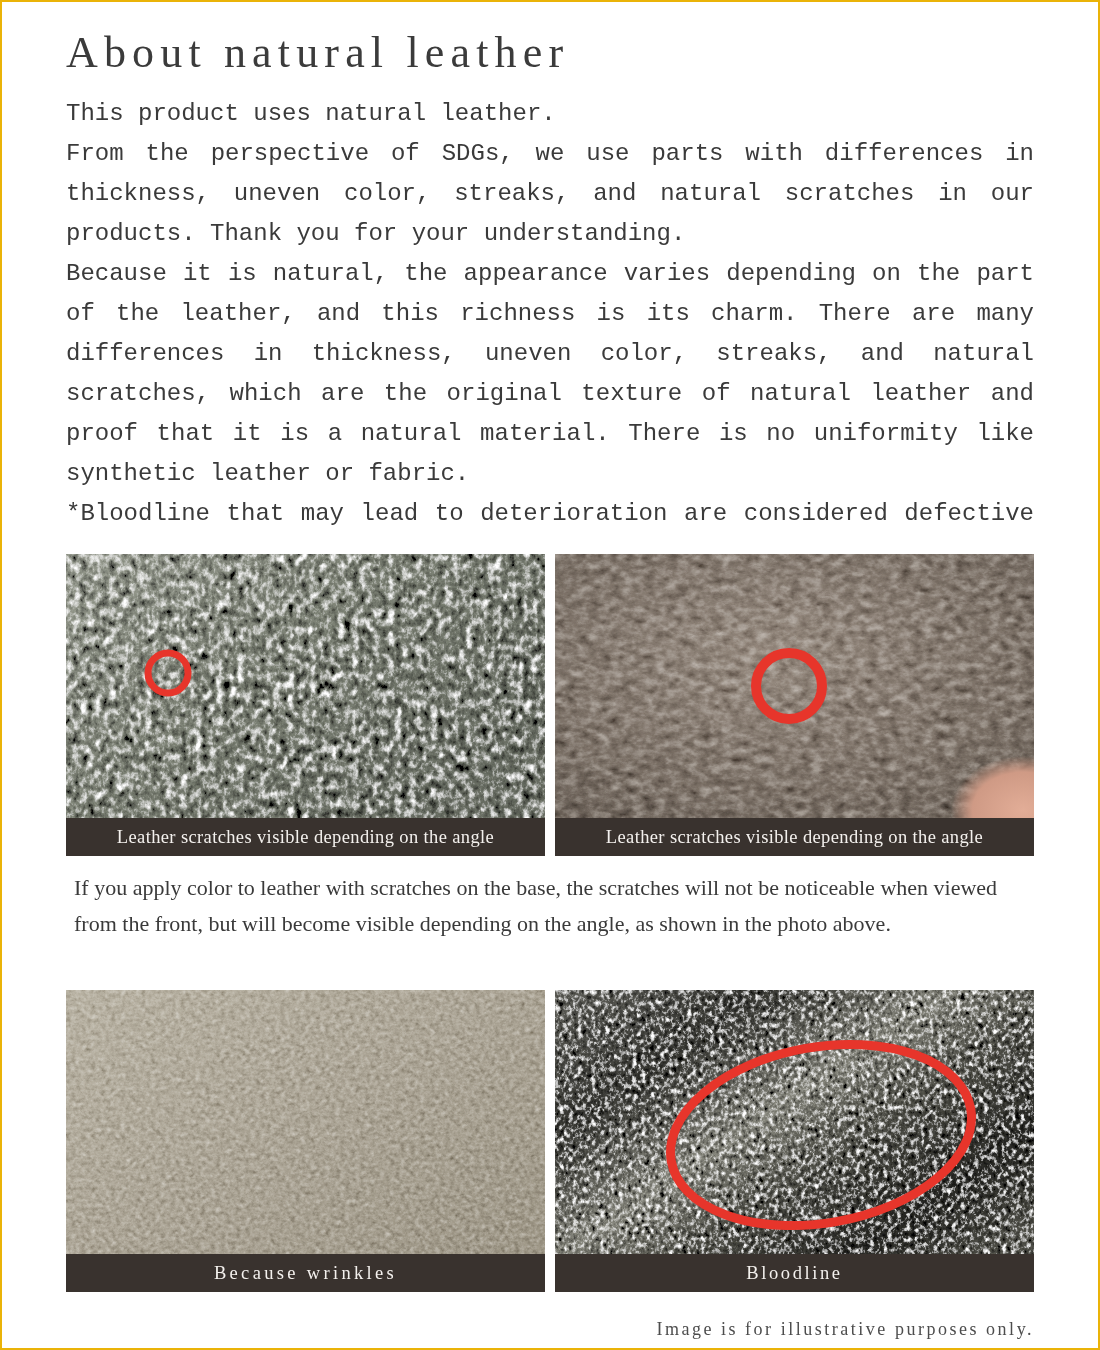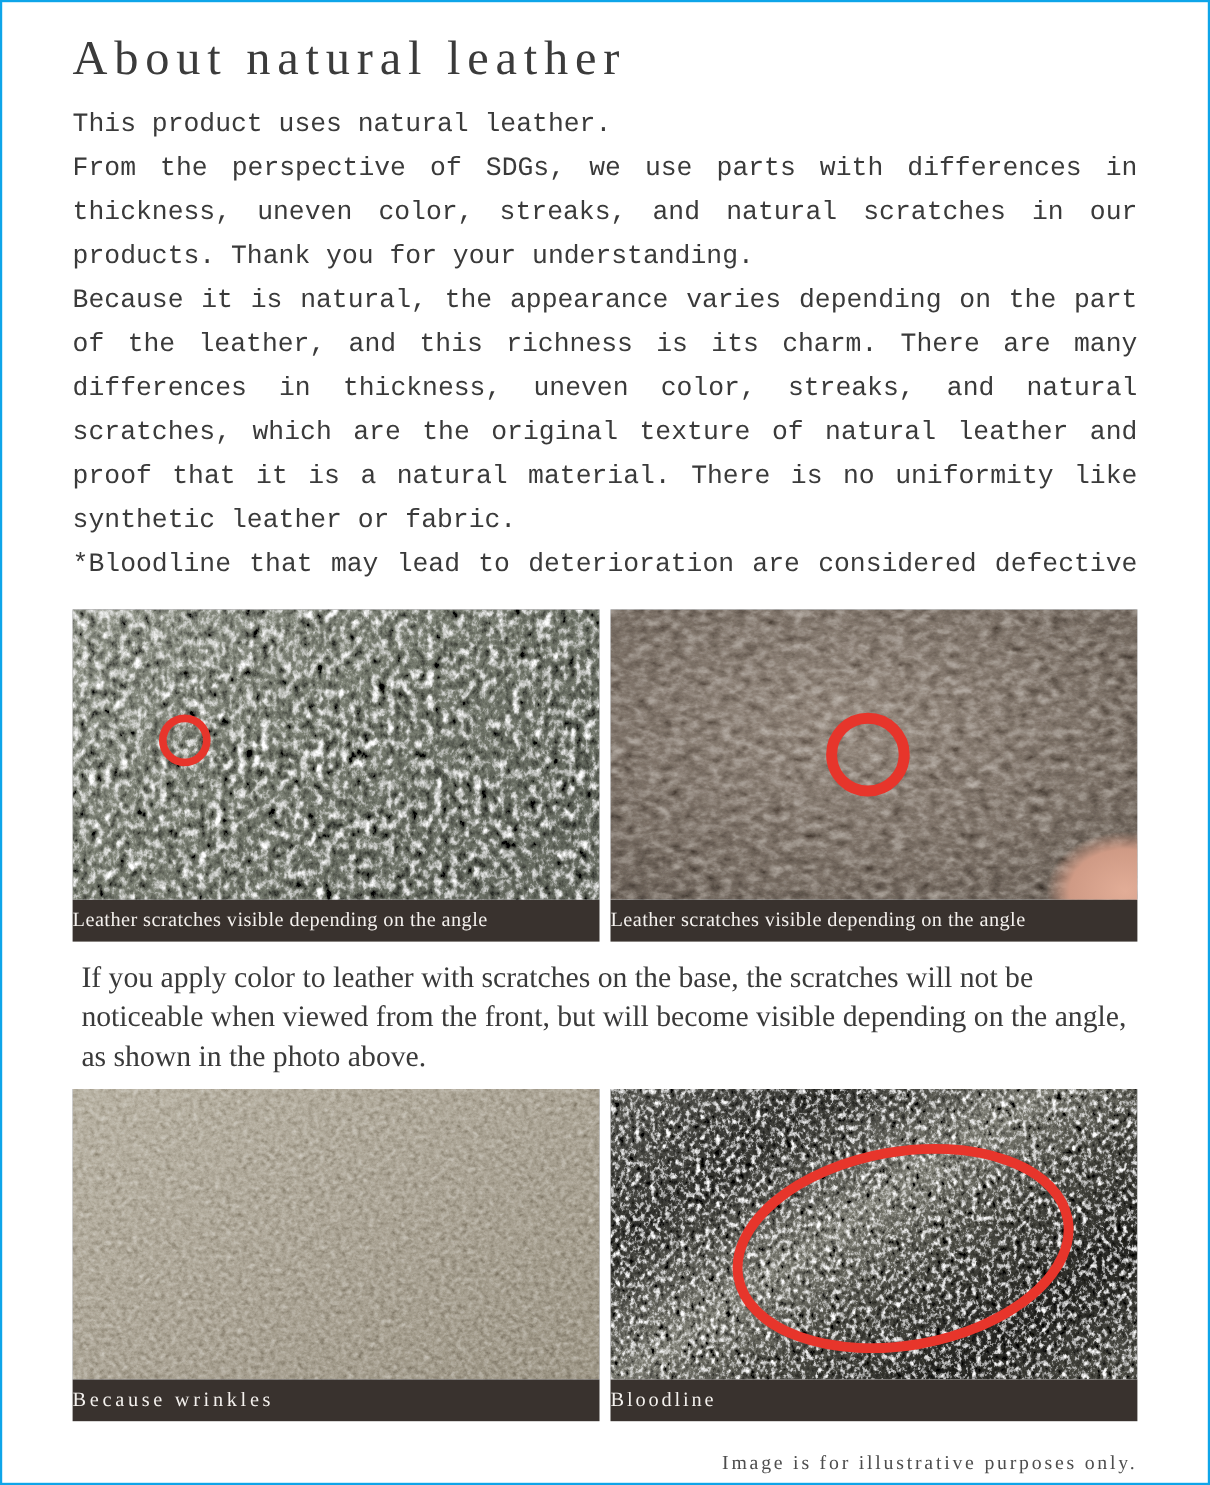--- a/index.html
+++ b/index.html
@@ -1,20 +1,20 @@
 <!DOCTYPE html>
 <html lang="en"><head>
 <meta charset="utf-8">
 <style>
   html,body{margin:0;padding:0;background:#ffffff;}
   .page{
     position:relative;
     width:1100px;height:1350px;
     box-sizing:border-box;
-    border:2px solid #0ea5e9;
+    border:2px solid #eab308;
     background:#ffffff;
     padding:0 64px;
     overflow:hidden;
     font-family:"Liberation Serif","DejaVu Serif",serif;
     color:#3a3a3a;
   }
   .page-title{
     margin:22px 0 0 0;
     font-size:44px;
     line-height:58px;
@@ -51,32 +51,33 @@
     overflow:hidden;
     background:#888;
   }
   .photo svg{display:block;width:100%;height:100%;}
   .caption{
     height:38px;
     background:#39322e;
     color:#f4f1ee;
     font-size:18.5px;
     line-height:38px;
+    text-align:center;
     letter-spacing:0.02em;
     white-space:nowrap;
     overflow:hidden;
   }
   .caption.spread{letter-spacing:0.18em;}
   .caption.spread2{letter-spacing:0.14em;font-family:Liberation Serif, serif;}
   .mid{
     margin:14px 0 0 0;
     padding:0 8px;
     height:108px;
     overflow:hidden;
-    font-size:27px;
+    font-size:22px;
     line-height:36px;
     text-align:left;
   }
   .footer-note{
     margin-top:24px;
     font-size:18px;
     line-height:26px;
     letter-spacing:0.14em;
     color:#4d4d4d;
     text-align:right;

